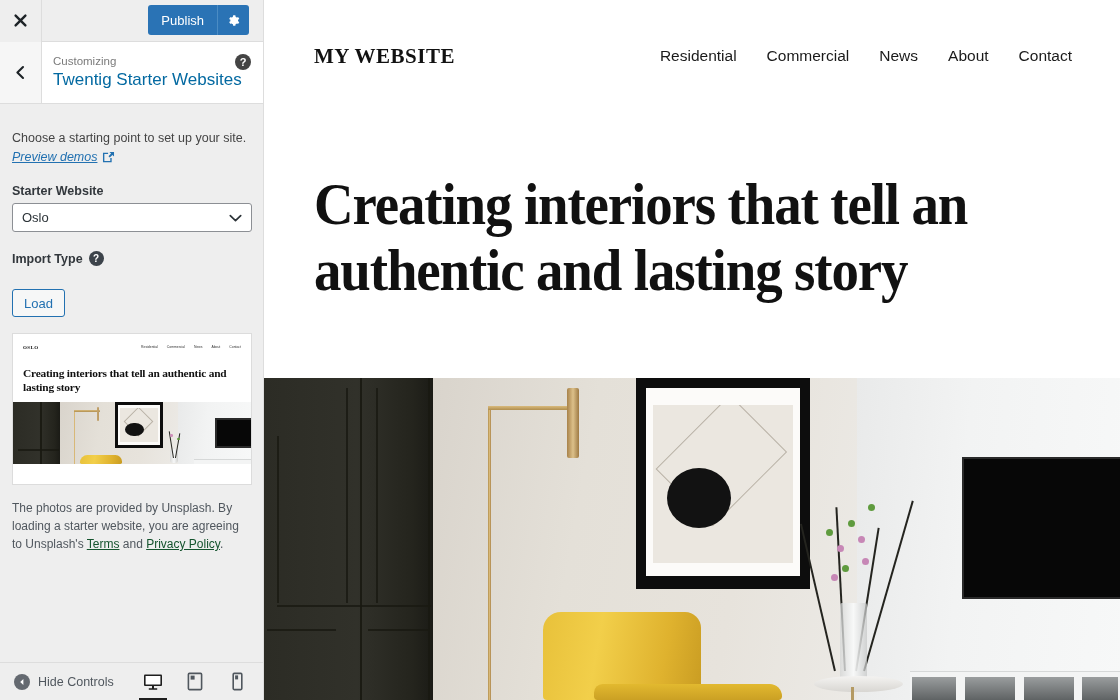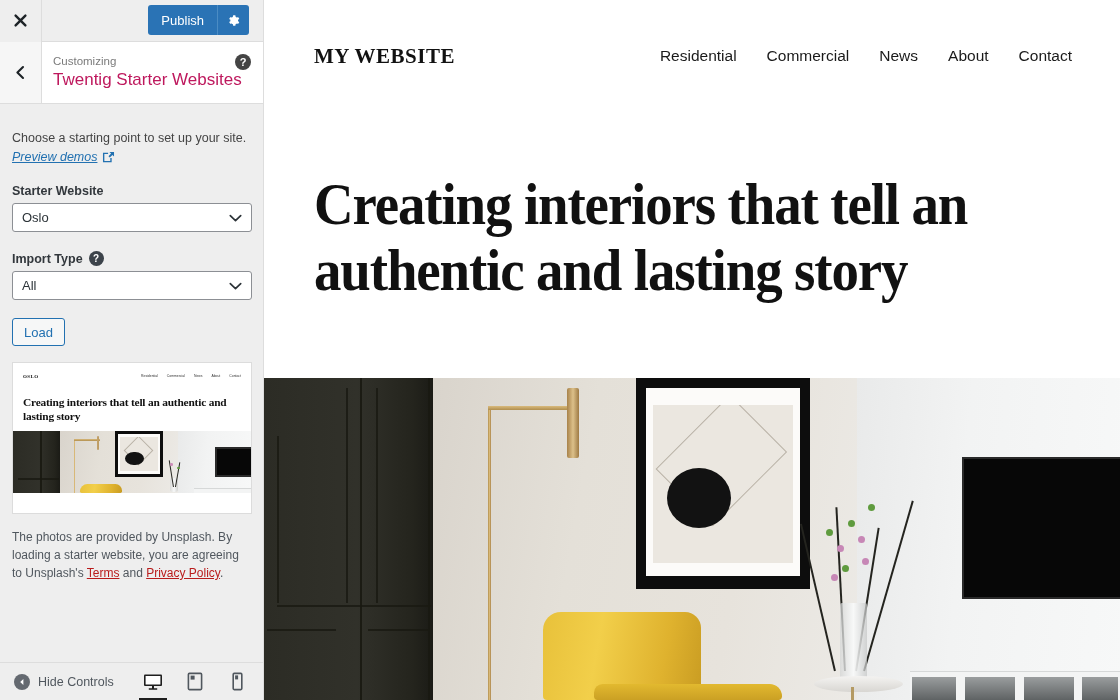--- a/index.html
+++ b/index.html
@@ -69,21 +69,21 @@
     display: flex; align-items: center; justify-content: center;
     background: #f6f6f6;
     border-right: 1px solid #ddd;
     cursor: pointer;
   }
   .cust-header-text {
     flex: 1; display: flex; flex-direction: column;
     justify-content: center; padding-left: 11px; position: relative;
   }
   .cust-sub { font-size: 11.5px; color: #7b7b7b; line-height: 15px; }
-  .cust-title { font-size: 17px; color: #be185d; line-height: 22px; font-weight: 400; }
+  .cust-title { font-size: 17px; color: #0369a1; line-height: 22px; font-weight: 400; }
   .help-dot {
     position: absolute; right: 12px; top: 12px;
     width: 16px; height: 16px; border-radius: 50%;
     background: #444; color: #fff;
     font-size: 11px; font-weight: bold;
     display: flex; align-items: center; justify-content: center;
     cursor: pointer; line-height: 1;
   }
 
   
@@ -153,21 +153,21 @@
     font-weight: bold; font-size: 11.4px; line-height: 14px;
     color: #111; letter-spacing: -0.2px;
   }
   .thumb-img { height: 62px; width: 100%; position: relative; overflow: hidden; }
 
   
   .footnote {
     margin-top: 14px; width: 240px;
     font-size: 12px; color: #50575e; line-height: 18px;
   }
-  .footnote a { color: #b91c1c; text-decoration: underline; cursor: pointer; }
+  .footnote a { color: #14532d; text-decoration: underline; cursor: pointer; }
 
   
   .cust-footer {
     height: 38px; flex: 0 0 38px;
     background: #eee; border-top: 1px solid #ddd;
     display: flex; align-items: center;
     padding: 0 14px; position: relative;
   }
   .hide-controls {
     display: flex; align-items: center; gap: 8px;
@@ -311,26 +311,20 @@
         <span>Oslo</span>
         <svg class="chev" width="13" height="9" viewBox="0 0 13 9">
           <path d="M1.3 1.6 L6.5 6.6 L11.7 1.6" fill="none" stroke="#2c3338" stroke-width="1.7" stroke-linecap="round" stroke-linejoin="round"></path>
         </svg>
       </div>
 
       <div class="field-label">
         <span>Import Type</span>
         <span class="help-dot-sm">?</span>
       </div>
-      <div class="select-box">
-        <span>All</span>
-        <svg class="chev" width="13" height="9" viewBox="0 0 13 9">
-          <path d="M1.3 1.6 L6.5 6.6 L11.7 1.6" fill="none" stroke="#2c3338" stroke-width="1.7" stroke-linecap="round" stroke-linejoin="round"></path>
-        </svg>
-      </div>
 
       <button class="load-btn">Load</button>
 
       
       <div class="thumb">
         <div class="thumb-head">
           <span class="thumb-logo">OSLO</span>
           <span class="thumb-nav">
             <span>Residential</span>
             <span>Commercial</span>

